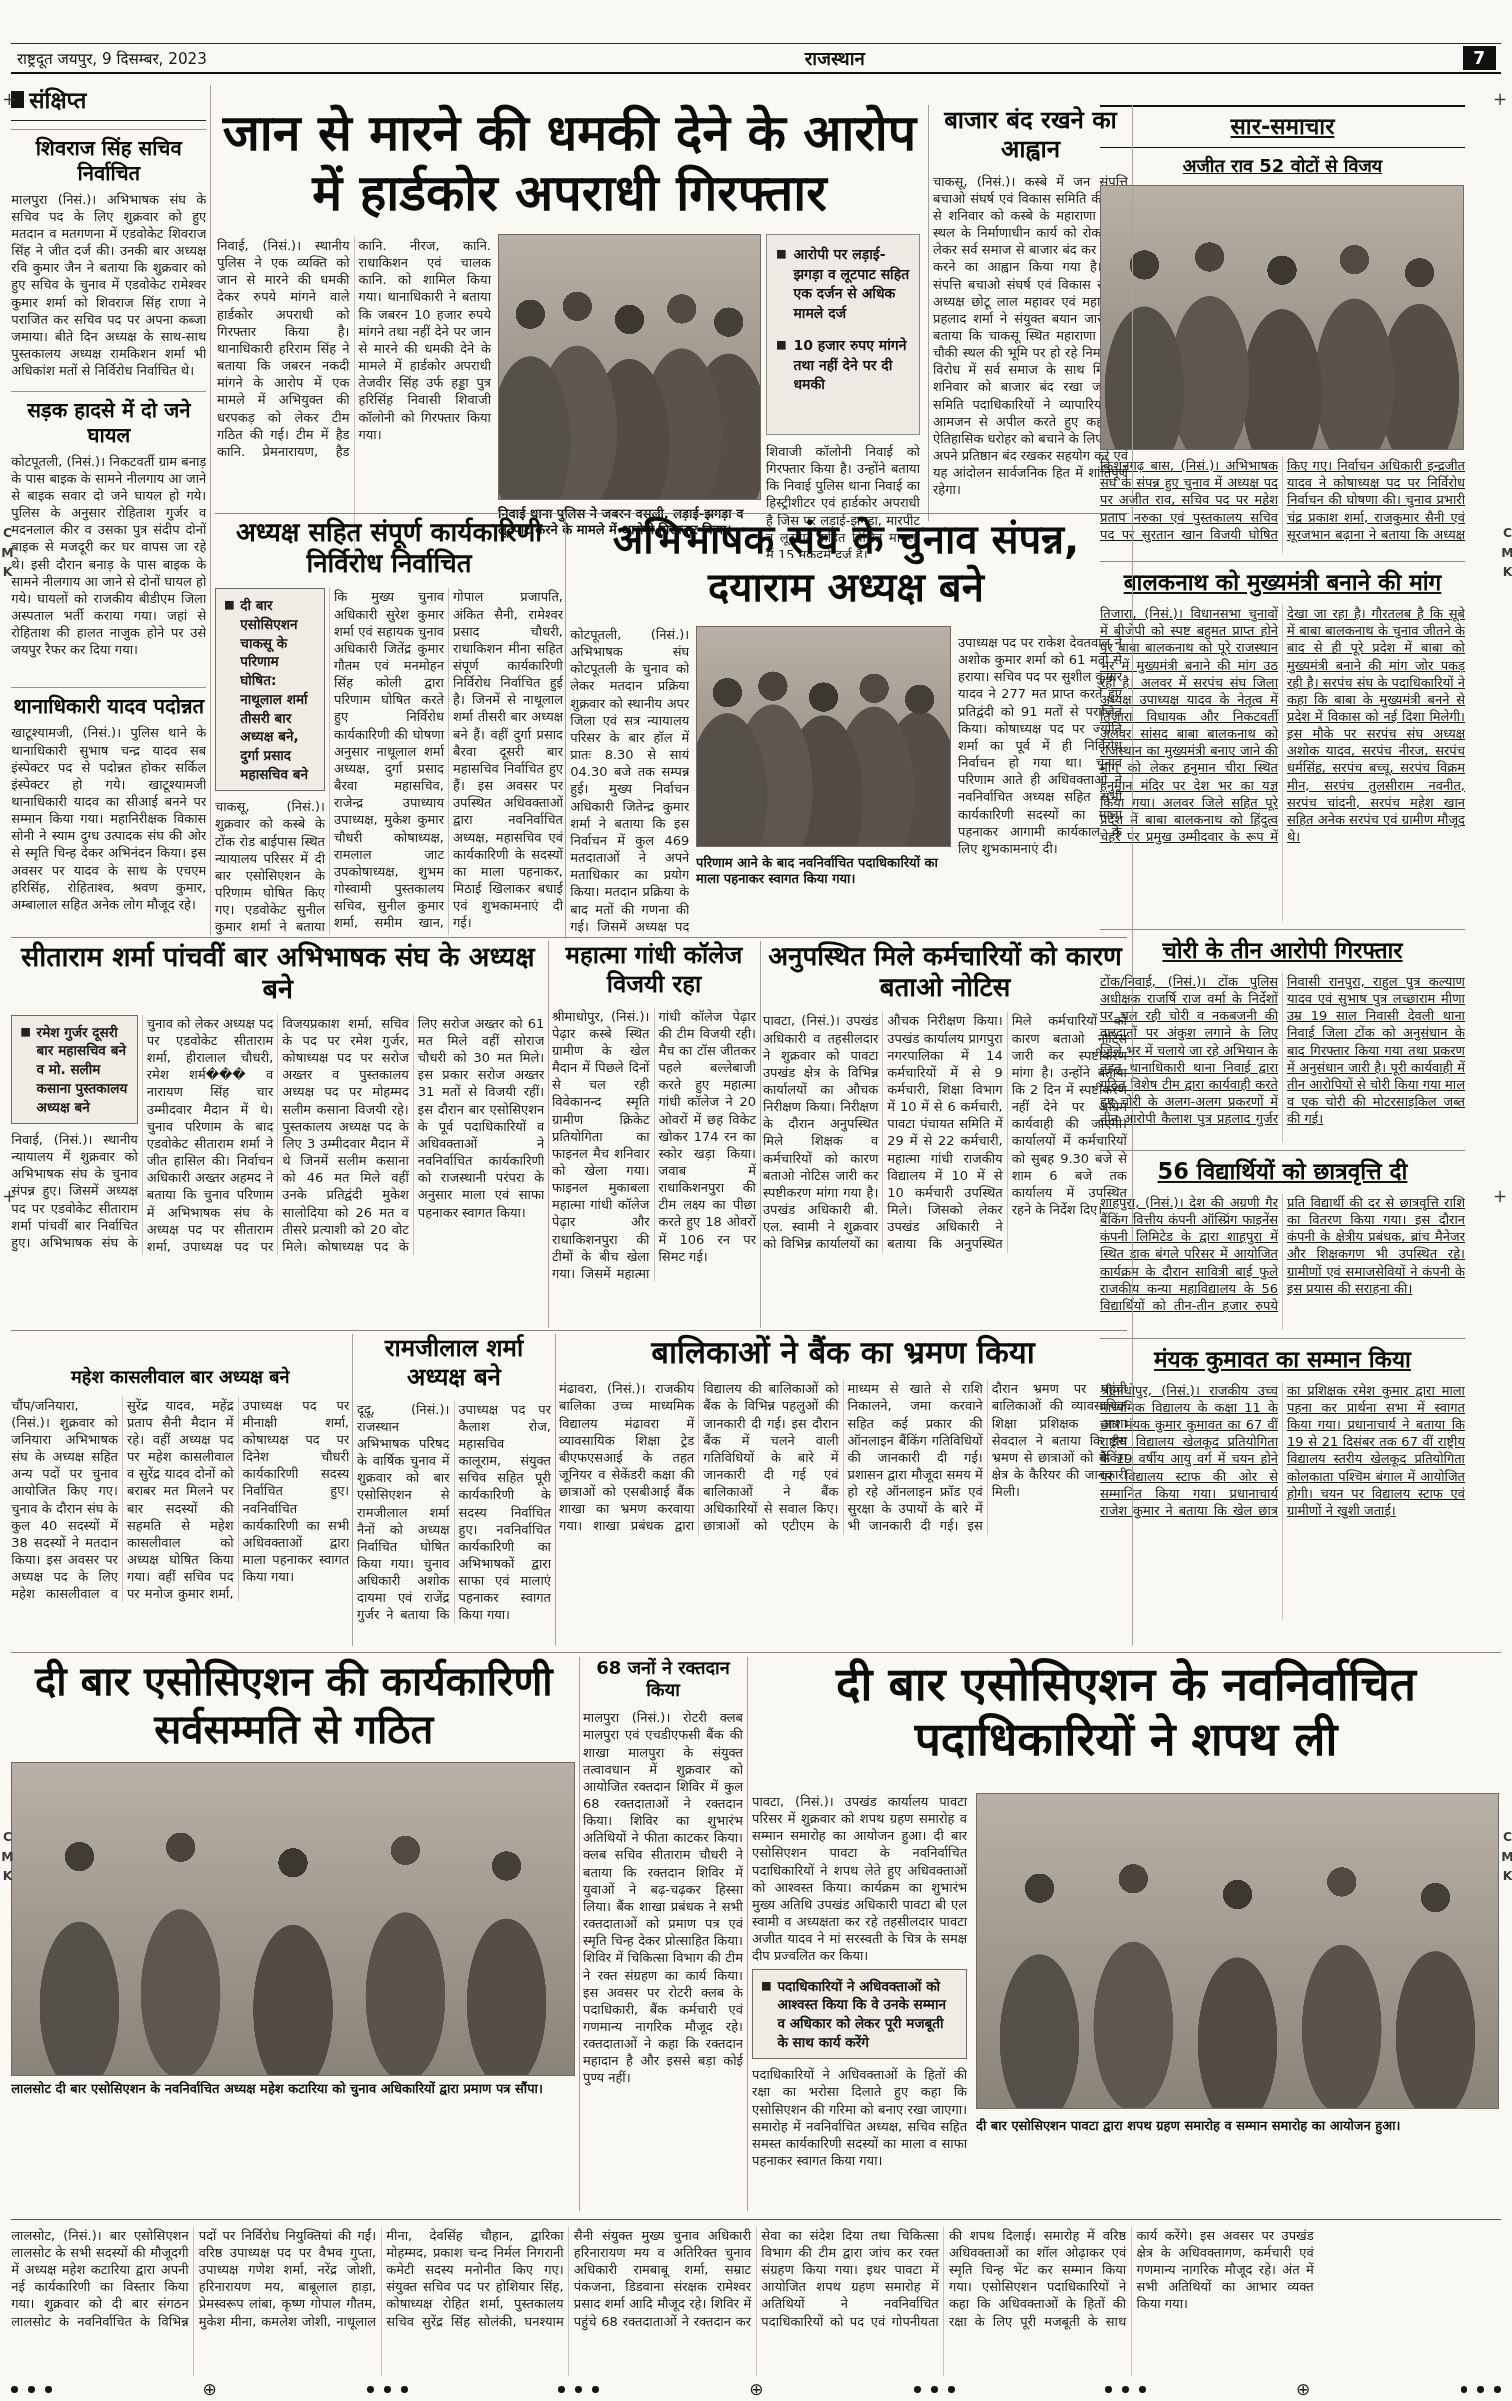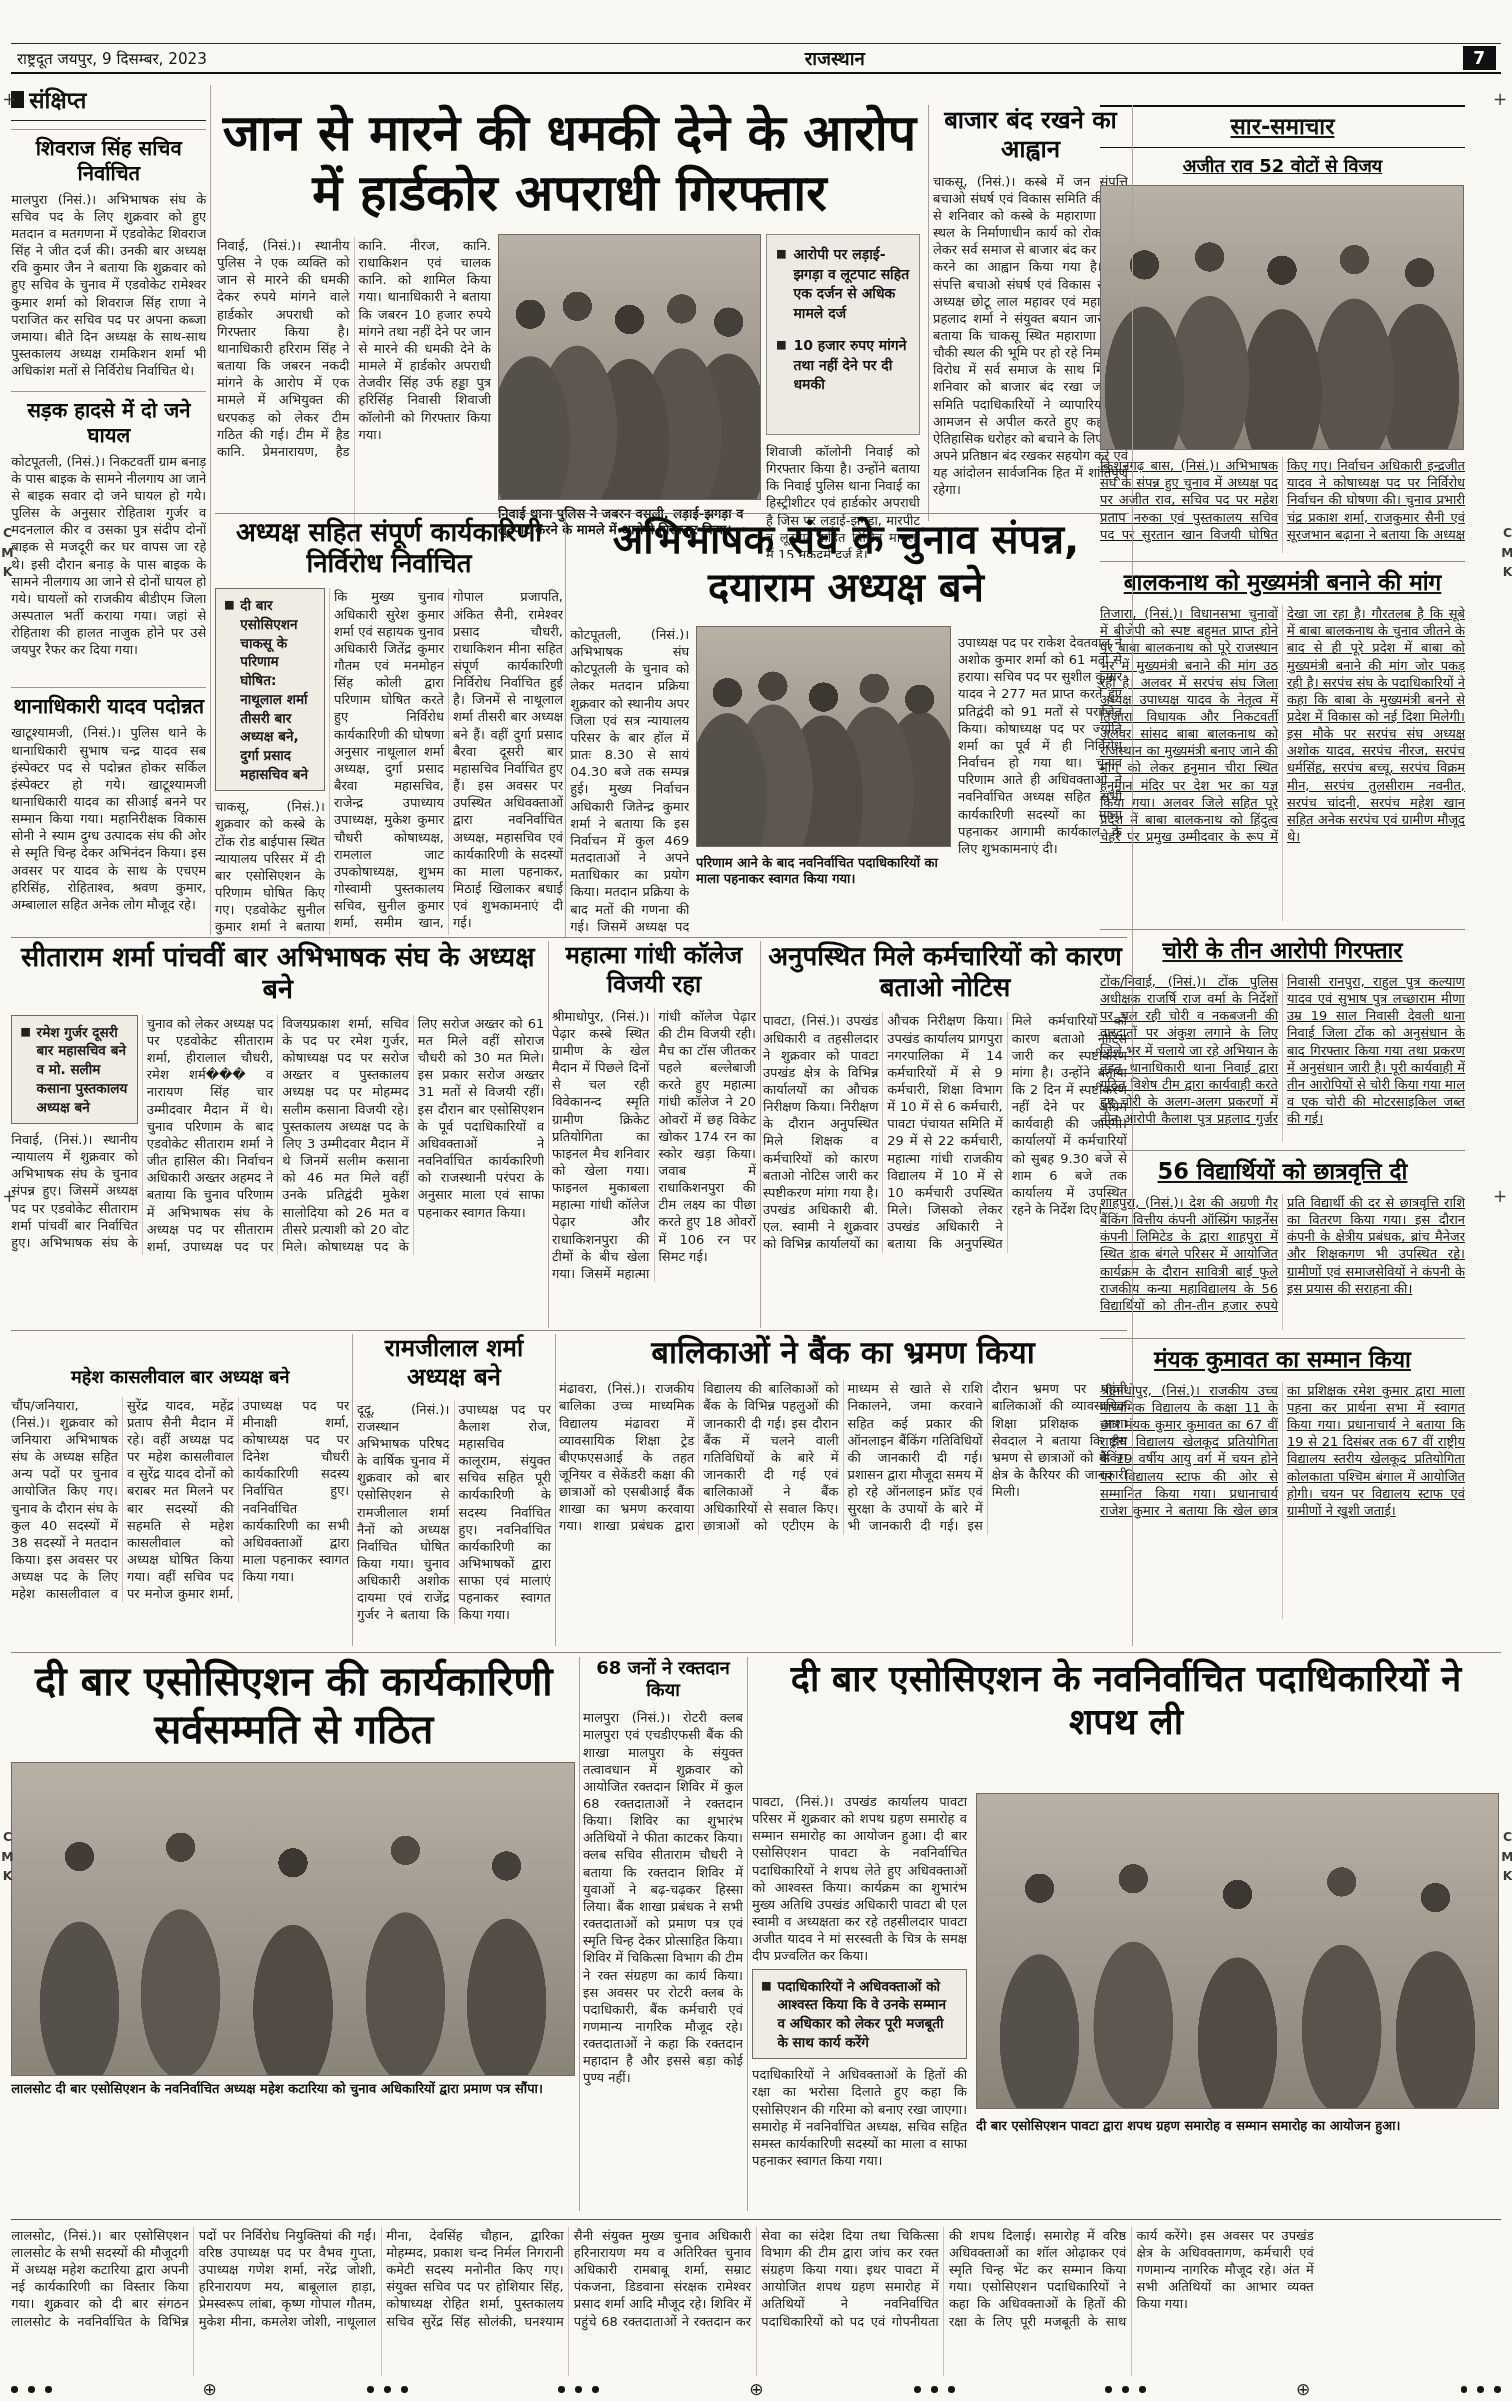--- a/index.html
+++ b/index.html
@@ -1,21 +1,21 @@
 <!DOCTYPE html>
 <html lang="hi" style="font-size:9px"><head>
 <meta charset="utf-8">
 <style>
   html,body{margin:0;padding:0;background:#cfccc5;}
   .page{position:relative;width:1512px;height:2401px;background:#faf8f3;color:#141414;
         font-family:"DejaVu Sans","Liberation Sans",sans-serif;overflow:hidden;}
 
   
   h1,h2,h3{margin:0 0 9px;font-weight:700;line-height:1.2;text-align:center;color:#0c0c0c;}
-  .t88{font-size:50px}.t64{font-size:36px}.t56{font-size:40px}.t52{font-size:31px}
+  .t88{font-size:50px}.t64{font-size:46px}.t56{font-size:40px}.t52{font-size:31px}
   .t48{font-size:27px}.t46{font-size:26px}.t44{font-size:18px}.t42{font-size:24px}
   .t40{font-size:22.6px}.t36{font-size:20.3px}
   .body-text{font-size:13px;line-height:1.32;text-align:justify;color:#1b1b1b;overflow:hidden;}
   .cols-2{column-count:2;column-gap:9px;column-rule:0.6px solid #c7c3ba;}
   .cols-3{column-count:3;column-gap:9px;column-rule:0.6px solid #c7c3ba;}
   .cols-4{column-count:4;column-gap:9px;column-rule:0.6px solid #c7c3ba;}
   .cols-8{column-count:8;column-gap:10.2px;column-rule:0.6px solid #c7c3ba;}
   .caption{font-size:13px;font-weight:700;line-height:1.3;text-align:left;padding-top:4.5px;overflow:hidden;}
 
   

